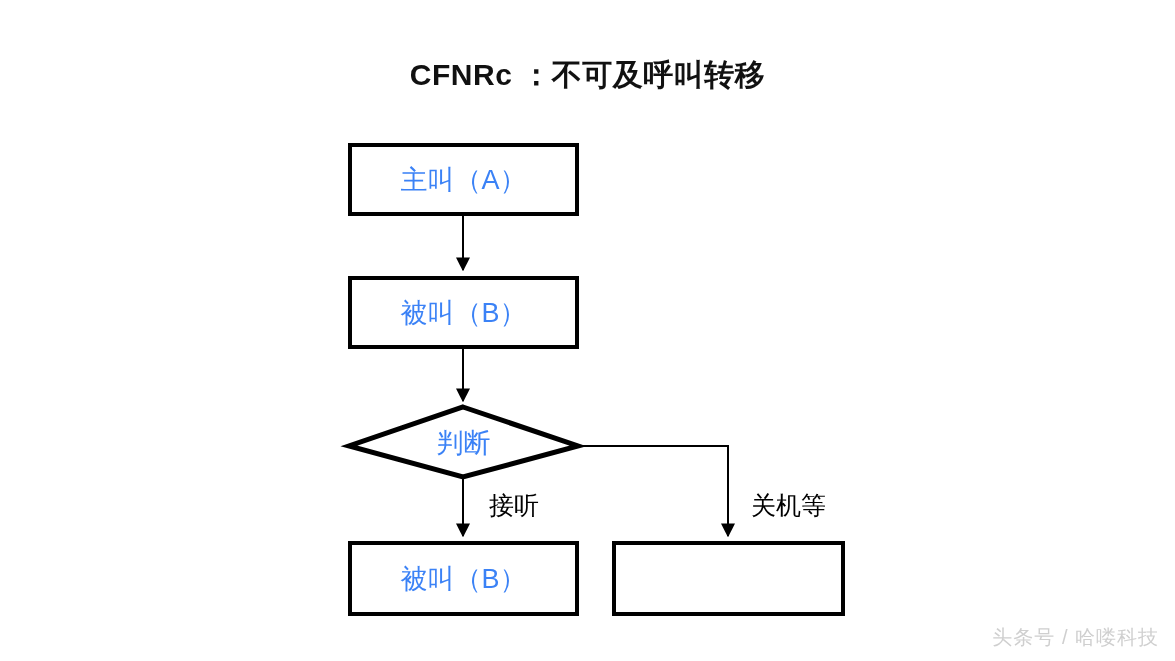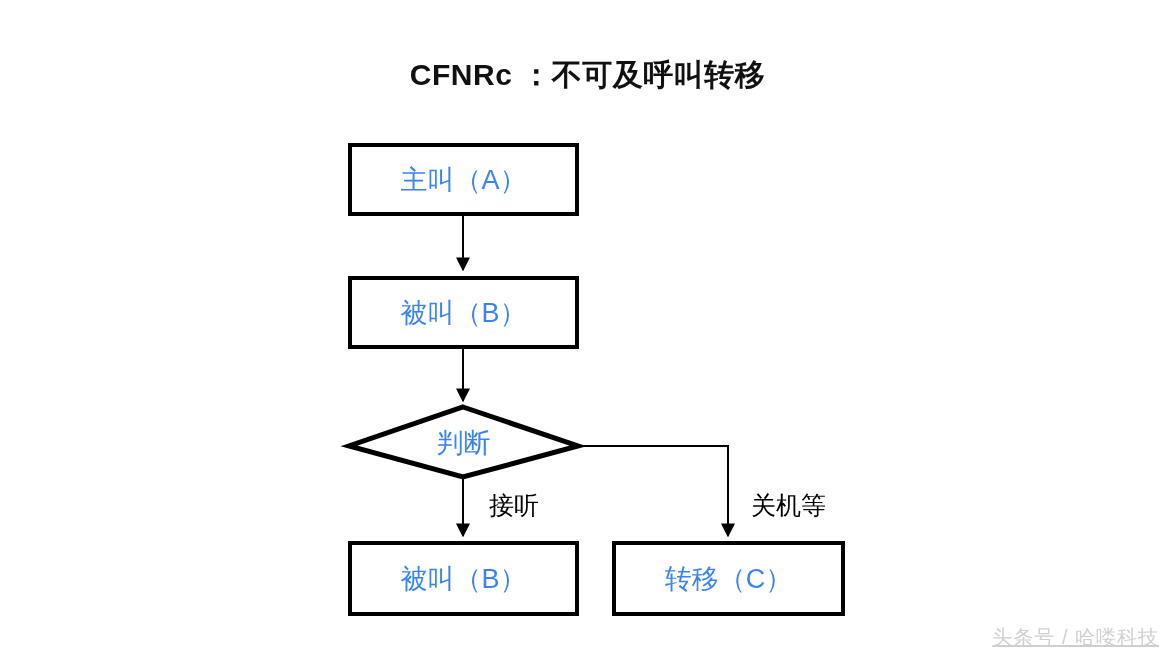--- a/index.html
+++ b/index.html
@@ -57,21 +57,20 @@
     white-space: nowrap;
   }
   .watermark {
     position: absolute;
     right: 16px;
     bottom: 10px;
     font-size: 20px;
     color: #cfcfcf;
     letter-spacing: 1px;
     white-space: nowrap;
-    text-decoration: underline;
   }
   
   #box-caller       { left: 348px; top: 143px; width: 231px; height: 73px; }
   #box-callee-top   { left: 348px; top: 276px; width: 231px; height: 73px; }
   #diamond-decision { left: 348px; top: 406px; width: 231px; height: 73px; }
   #box-callee-bottom{ left: 348px; top: 541px; width: 231px; height: 75px; }
   #box-forward      { left: 612px; top: 541px; width: 233px; height: 75px; }
   #label-answer     { left: 489px; top: 489px; text-align: center; }
   #label-poweroff   { left: 751px; top: 489px; }
 </style>
@@ -109,21 +108,20 @@
   </svg>
 
   <div class="node-label" id="box-caller">主叫（A）</div>
 
   <div class="node-label" id="box-callee-top">被叫（B）</div>
 
   <div class="node-label" id="diamond-decision">判断</div>
 
   <div class="node-label" id="box-callee-bottom">被叫（B）</div>
 
-  <div class="node-label" id="box-forward">转移（C）</div>
 
   <div class="edge-label" id="label-answer">接听</div>
 
   <div class="edge-label" id="label-poweroff">关机等</div>
 
   <div class="watermark">头条号 / 哈喽科技</div>
 
 </div>
 
 </body></html>

